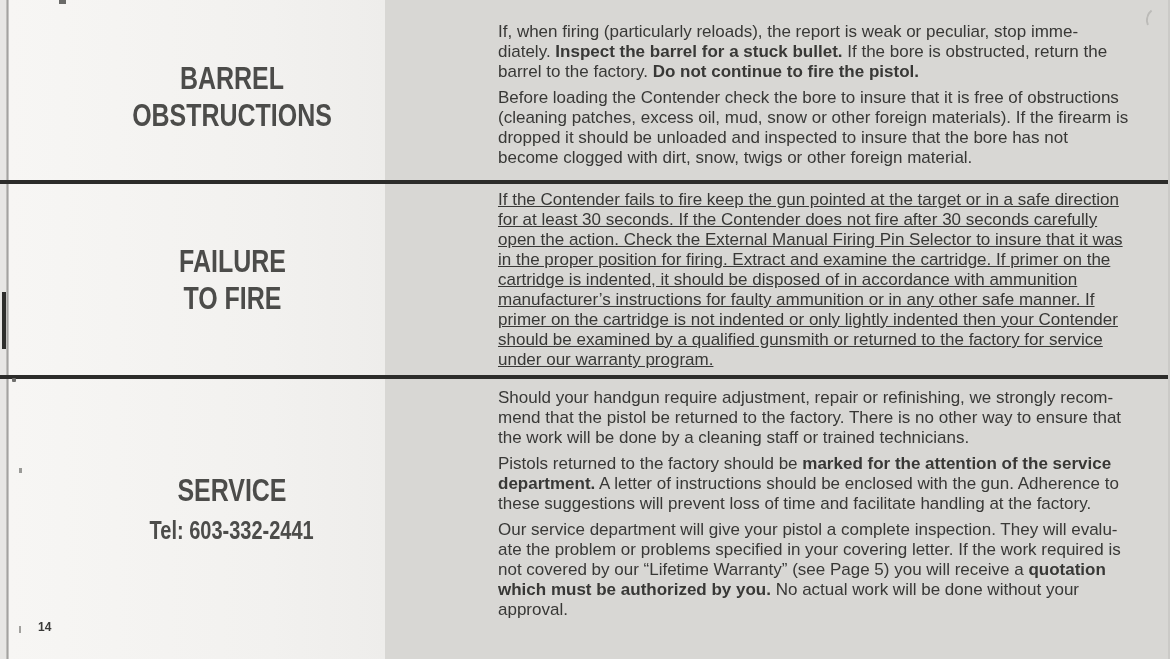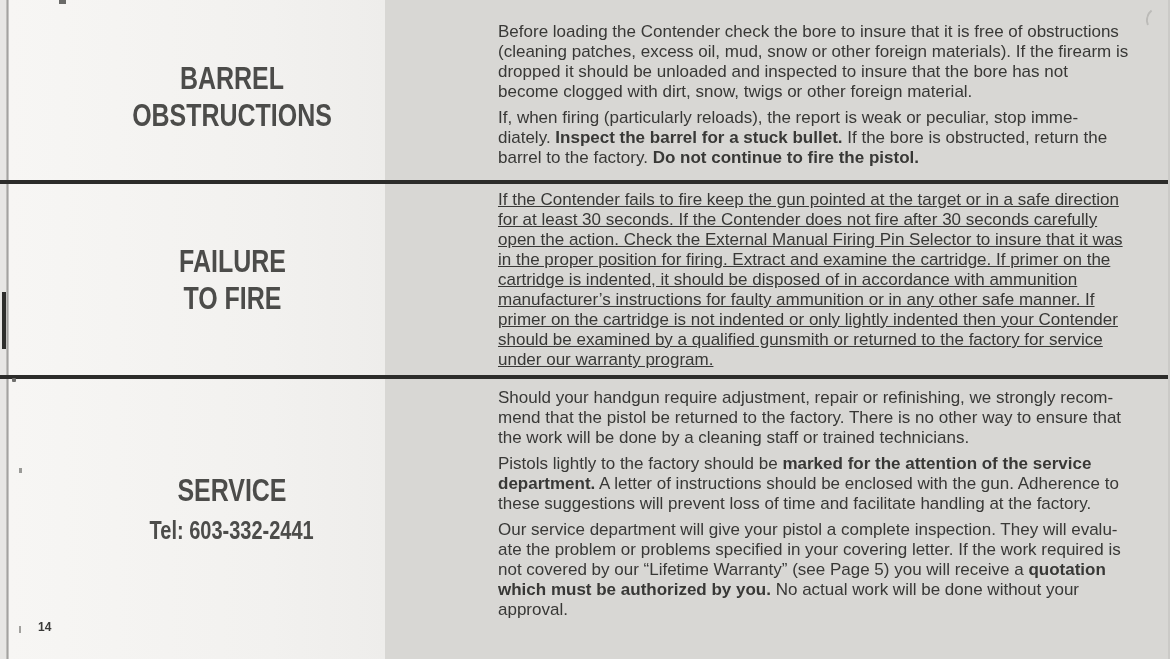--- a/index.html
+++ b/index.html
@@ -129,27 +129,27 @@
   <div class="col-right-bg"></div>
 
   <div class="content">
 
     <div class="section section-1">
       <div class="hcol">
         <span class="heading">BARREL
 OBSTRUCTIONS</span>
       </div>
       <div class="bcol">
+          <p class="para"><span>If, when firing (particularly reloads), the report is weak or peculiar, stop imme-
+diately. </span><span class="b">Inspect the barrel for a stuck bullet.</span><span> If the bore is obstructed, return the
+barrel to the factory. </span><span class="b">Do not continue to fire the pistol.</span></p>
           <p class="para"><span>Before loading the Contender check the bore to insure that it is free of obstructions
 (cleaning patches, excess oil, mud, snow or other foreign materials). If the firearm is
 dropped it should be unloaded and inspected to insure that the bore has not
 become clogged with dirt, snow, twigs or other foreign material.</span></p>
-          <p class="para"><span>If, when firing (particularly reloads), the report is weak or peculiar, stop imme-
-diately. </span><span class="b">Inspect the barrel for a stuck bullet.</span><span> If the bore is obstructed, return the
-barrel to the factory. </span><span class="b">Do not continue to fire the pistol.</span></p>
         </div>
     </div>
 
     <hr class="rule">
 
     <div class="section section-2">
       <div class="hcol">
         <span class="heading">FAILURE
 TO FIRE</span>
       </div>
@@ -172,21 +172,21 @@
       <div class="hcol">
         <span class="head-group">
           <span class="heading">SERVICE</span>
           <span class="subheading">Tel: 603-332-2441</span>
         </span>
       </div>
       <div class="bcol">
           <p class="para"><span>Should your handgun require adjustment, repair or refinishing, we strongly recom-
 mend that the pistol be returned to the factory. There is no other way to ensure that
 the work will be done by a cleaning staff or trained technicians.</span></p>
-          <p class="para"><span>Pistols lightly to the factory should be </span><span class="b">marked for the attention of the service
+          <p class="para"><span>Pistols returned to the factory should be </span><span class="b">marked for the attention of the service
 department.</span><span> A letter of instructions should be enclosed with the gun. Adherence to
 these suggestions will prevent loss of time and facilitate handling at the factory.</span></p>
           <p class="para"><span>Our service department will give your pistol a complete inspection. They will evalu-
 ate the problem or problems specified in your covering letter. If the work required is
 not covered by our “Lifetime Warranty” (see Page 5) you will receive a </span><span class="b">quotation
 which must be authorized by you.</span><span> No actual work will be done without your
 approval.</span></p>
         </div>
     </div>
 

